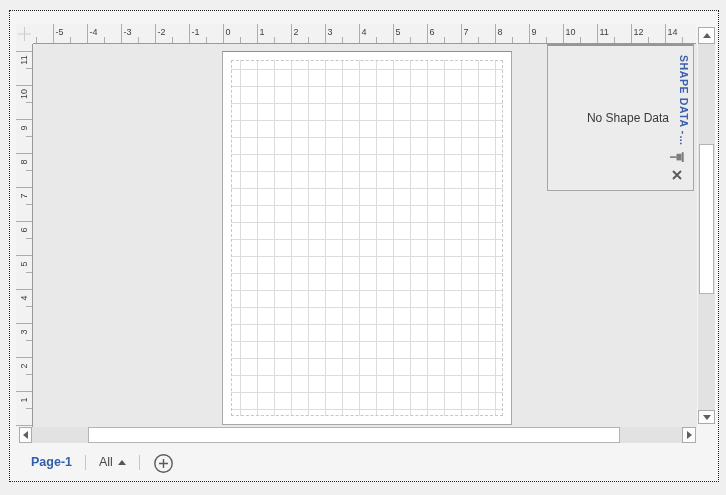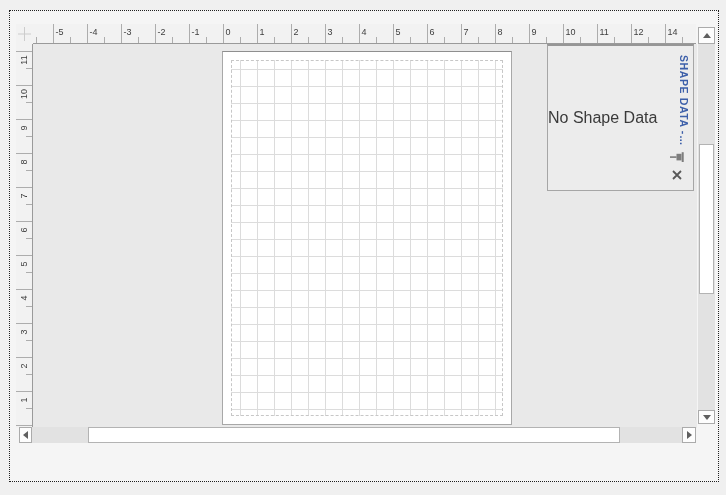--- a/index.html
+++ b/index.html
@@ -61,22 +61,22 @@
     box-sizing:border-box;background:#ececec;
     border:1px solid #a6a6a6;border-top:2px solid #969696;
   }
   #panel-title{
     position:absolute;right:3px;top:9px;
     writing-mode:vertical-rl;text-orientation:mixed;
     font-size:10.5px;font-weight:bold;letter-spacing:0.6px;
     color:var(--panel-blue);white-space:nowrap;
   }
   #panel-msg{
-    position:absolute;left:0;right:24px;top:50%;transform:translateY(-50%);
-    text-align:left;font-size:16px;color:#3a3a3a;
+    position:absolute;left:16px;right:24px;top:50%;transform:translateY(-50%);
+    text-align:right;font-size:12px;color:#3a3a3a;
   }
   .panel-btn{
     position:absolute;right:8px;width:16px;height:14px;
     display:flex;align-items:center;justify-content:center;cursor:pointer;
   }
   #pin-btn{top:104px;}
   #close-btn{top:122px;}
   
   .sb-btn{
     position:absolute;box-sizing:border-box;background:#fdfdfd;
@@ -269,14 +269,29 @@
     <div id="h-track"></div>
     <div id="h-left" class="sb-btn">
       <div class="tri tri-left"></div>
     </div>
     <div id="h-thumb"></div>
     <div id="h-right" class="sb-btn">
       <div class="tri tri-right"></div>
     </div>
   </div>
 
+  <div id="pagebar">
+    <div id="page-tab">Page-1</div>
+    <div class="bar-sep"></div>
+    <div id="all-pages">
+      <span>All</span>
+      <span class="tri tri-up" style="border-bottom-color:#555555;"></span>
+    </div>
+    <div class="bar-sep"></div>
+    <div id="add-page">
+      <svg width="21" height="21" viewBox="0 0 21 21">
+        <circle cx="10.5" cy="10.5" r="8.7" fill="none" stroke="#595959" stroke-width="1.4"></circle>
+        <path d="M10.5 6 V15 M6 10.5 H15" stroke="#595959" stroke-width="1.4"></path>
+      </svg>
+    </div>
+  </div>
 
 </div>
 
 </body></html>

